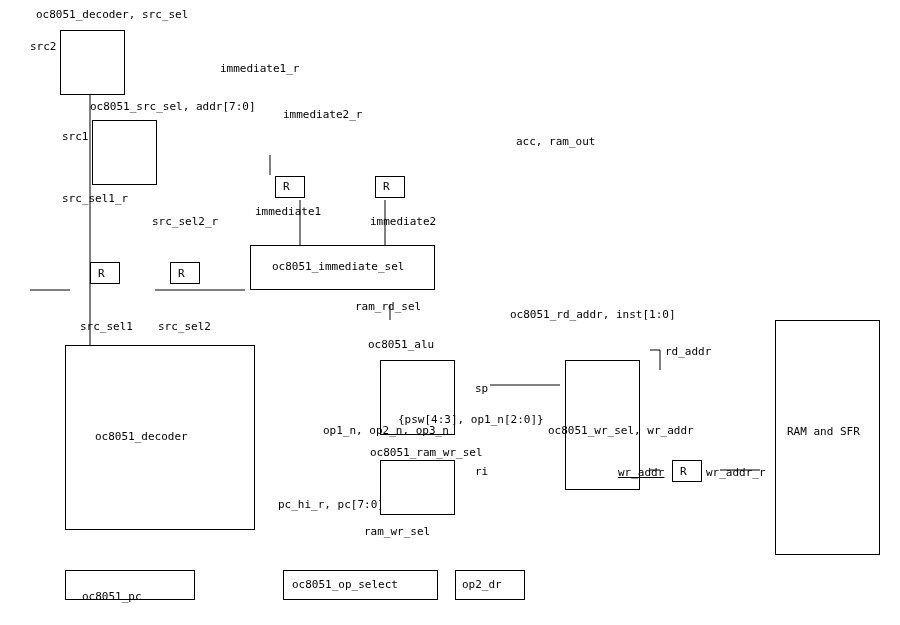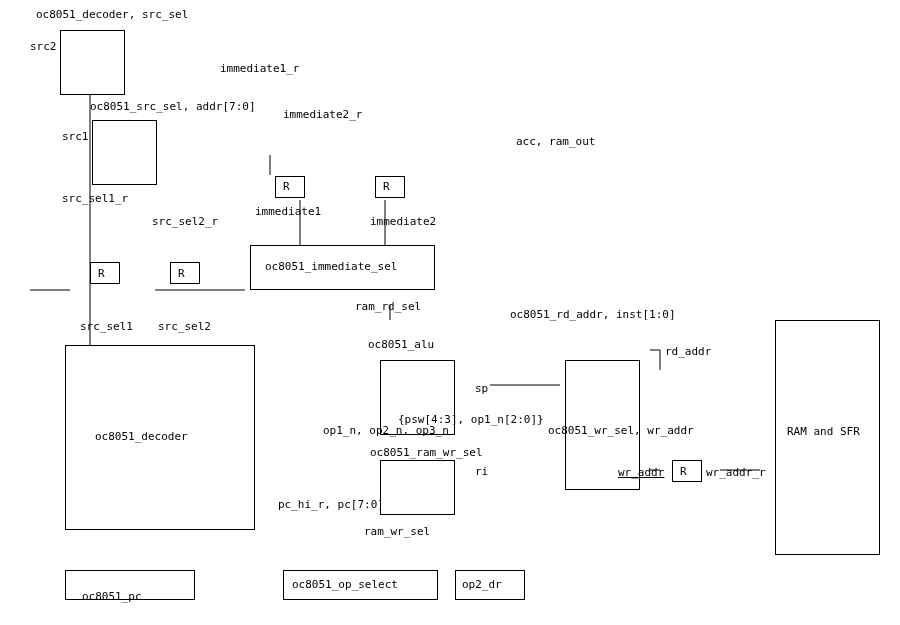--- a/index.html
+++ b/index.html
@@ -97,21 +97,21 @@
   <div class="small-box" style="left:375px; top:176px;"></div>
   <div class="label" style="left:383px; top:180px;">R</div>
 
   <div class="label" style="left:255px; top:205px;">immediate1</div>
 
   <div class="label" style="left:355px; top:215px;margin-left:15px;">immediate2</div>
 
   <div class="label" style="left:152px; top:215px;">src_sel2_r</div>
 
   <div class="box" style="left:250px; top:245px; width:185px; height:45px;"></div>
-  <div class="label" style="left:265px; top:260px;">oc8051_immediate_sel</div>
+  <div class="label" style="left:272px; top:260px;">oc8051_immediate_sel</div>
 
   <div class="label" style="left:355px; top:300px;">ram_rd_sel</div>
 
   <div class="small-box" style="left:90px; top:262px;"></div>
   <div class="label" style="left:98px; top:267px;">R</div>
 
   <div class="small-box" style="left:170px; top:262px;"></div>
   <div class="label" style="left:178px; top:267px;">R</div>
 
   <div class="label" style="left:80px; top:320px;">src_sel1</div>

